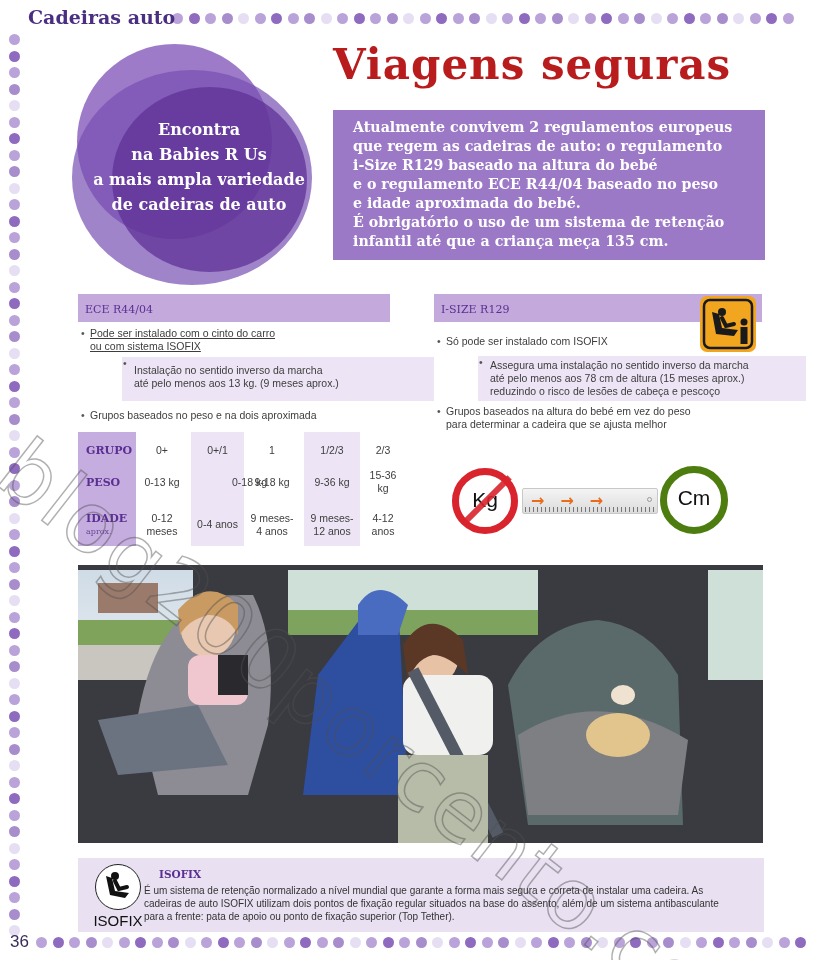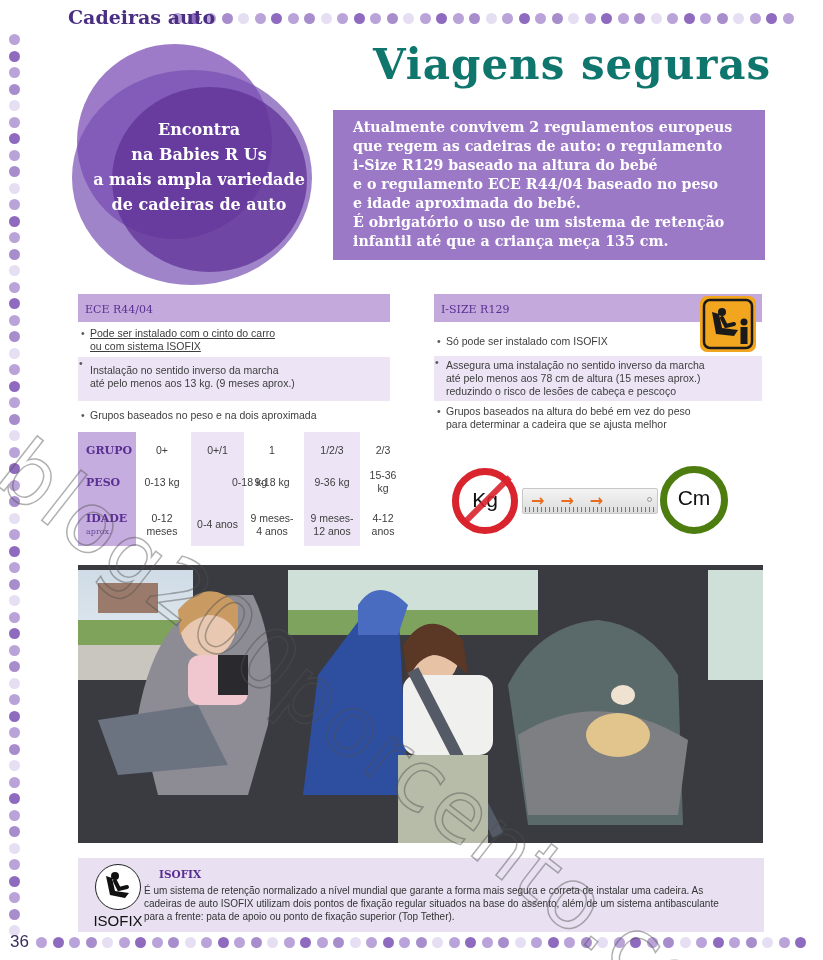--- a/index.html
+++ b/index.html
@@ -7,40 +7,40 @@
   body { position: relative; font-family: "DejaVu Sans", sans-serif; color: #3a3a3a; }
 
   .dots-row { position: absolute; display: flex; gap: 5.5px; }
   .dots-col { position: absolute; display: flex; flex-direction: column; gap: 5.5px; }
   .dot { width: 11px; height: 11px; border-radius: 50%; flex: none; }
   .d1 { background: #b9a3d9; }
   .d2 { background: #8f6bbf; }
   .d3 { background: #a88dcd; }
   .d4 { background: #e6def2; }
 
-  .section-title { position: absolute; left: 28px; top: 6px; font-family: "DejaVu Serif", serif; font-weight: bold; font-size: 19px; color: #4a2e82; margin-left: 40px; }
+  .section-title { position: absolute; left: 28px; top: 6px; font-family: "DejaVu Serif", serif; font-weight: bold; font-size: 19px; color: #4a2e82; }
 
   .page-number { position: absolute; left: 10px; top: 932px; font-family: "Liberation Sans", sans-serif; font-size: 17px; color: #3a2d5c; }
 
   .circles { position: absolute; left: 72px; top: 42px; width: 245px; height: 245px; }
   .circle { position: absolute; border-radius: 50%; }
   .c1 { left: 5px; top: 2px; width: 195px; height: 195px; background: rgba(140,100,190,0.85); }
   .c2 { left: 0px; top: 28px; width: 240px; height: 215px; background: rgba(120,80,180,0.7); }
   .c3 { left: 40px; top: 45px; width: 195px; height: 185px; background: rgba(95,50,150,0.75); }
   .circle-text { position: absolute; left: 12px; top: 75px; width: 230px; text-align: center; font-family: "DejaVu Serif", serif; font-weight: bold; font-size: 16px; line-height: 25px; color: #ffffff; }
 
-  .main-title { position: absolute; left: 333px; top: 40px; font-family: "DejaVu Serif", serif; font-weight: bold; font-size: 42px; color: #0f766e; letter-spacing: 1px; margin-left: 40px; }
+  .main-title { position: absolute; left: 333px; top: 40px; font-family: "DejaVu Serif", serif; font-weight: bold; font-size: 42px; color: #b91c1c; letter-spacing: 1px; }
 
   .intro-box { position: absolute; left: 333px; top: 110px; width: 432px; height: 150px; background: #9c79c6; padding: 8px 0 0 20px; }
   .intro-box p { font-family: "DejaVu Serif", serif; font-weight: bold; font-size: 14.2px; line-height: 19px; color: #ffffff; white-space: pre-line; }
 
   .panel-header { position: absolute; height: 28px; background: #c4a9dc; font-family: "DejaVu Serif", serif; font-weight: normal; font-size: 11px; color: #5a2f92; padding: 9px 0 0 7px; }
   .bullet { position: absolute; font-family: "Liberation Sans", sans-serif; font-size: 10.5px; line-height: 13px; color: #3d3d3d; padding-left: 10px; }
   .bullet::before { content: "•"; position: absolute; left: 1px; top: 0; color: #555; }
-  .bullet.shaded { background: #ede5f5; }
+  .bullet.shaded { background: #ede5f5; margin-left: 44px; }
 
   .group-table { position: absolute; left: 78px; top: 432px; width: 326px; height: 114px; }
   .gt-col { position: absolute; top: 0; height: 114px; }
   .gt-col.hdr { background: #c6addf; }
   .gt-col.alt { background: #ede5f5; }
   .gt-cell { position: absolute; width: 100%; text-align: center; font-family: "Liberation Sans", sans-serif; font-size: 10.5px; line-height: 13px; color: #3d3d3d; }
   .gt-label { position: absolute; left: 8px; font-family: "DejaVu Serif", serif; font-weight: bold; font-size: 11px; color: #5a2f92; }
   .gt-sub { position: absolute; left: 8px; font-family: "DejaVu Serif", serif; font-size: 8px; color: #6a4a98; }
 
   .isize-icon { position: absolute; left: 700px; top: 296px; width: 56px; height: 56px; background: #f2a51f; border-radius: 7px; }

